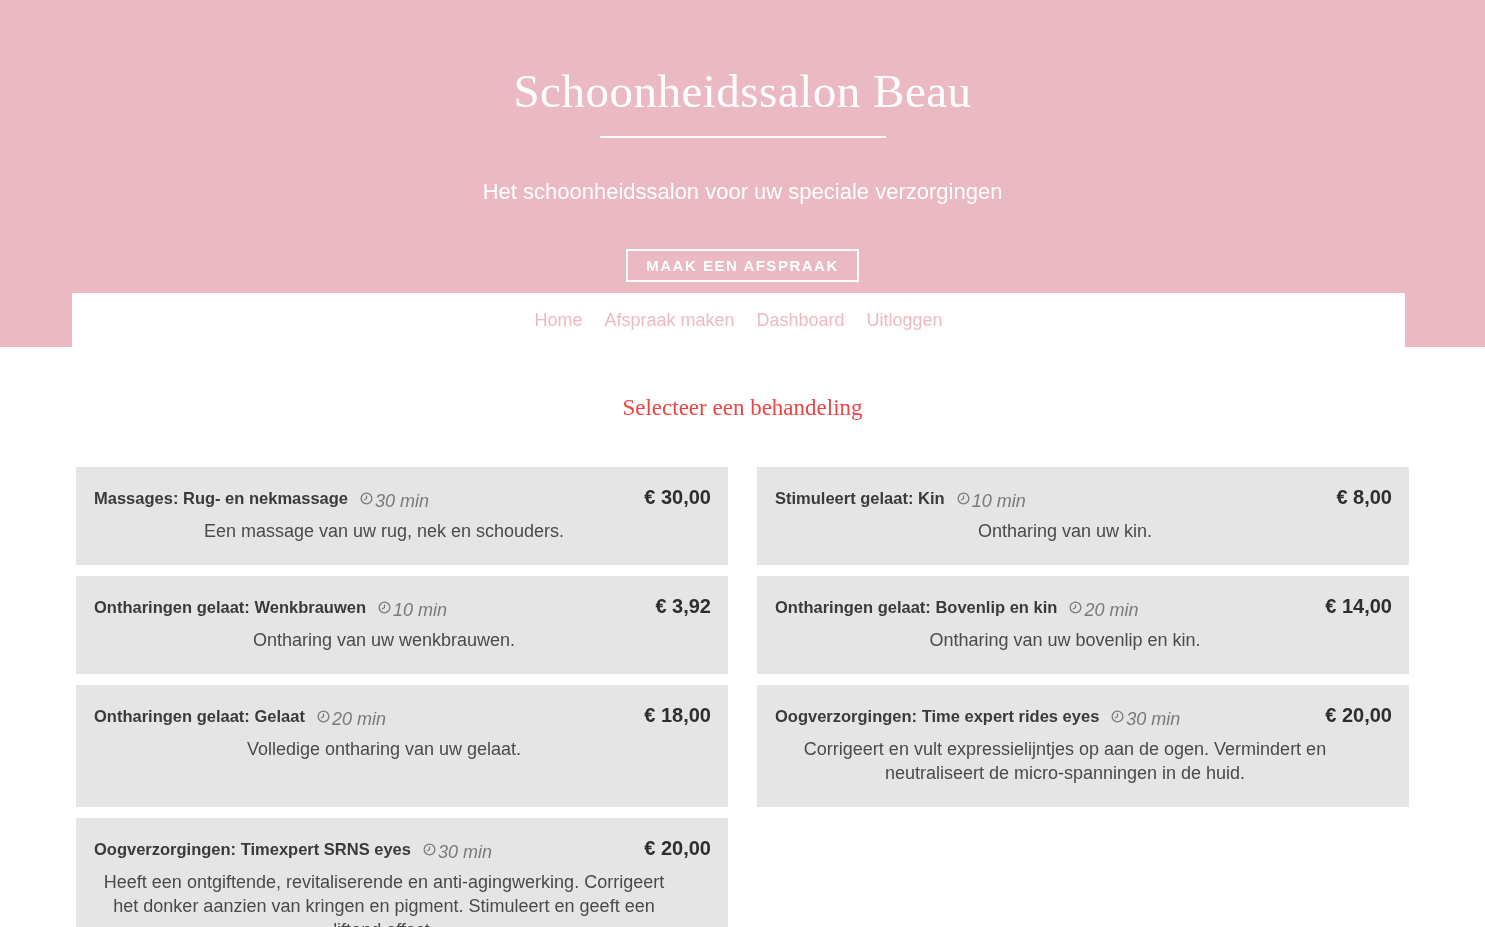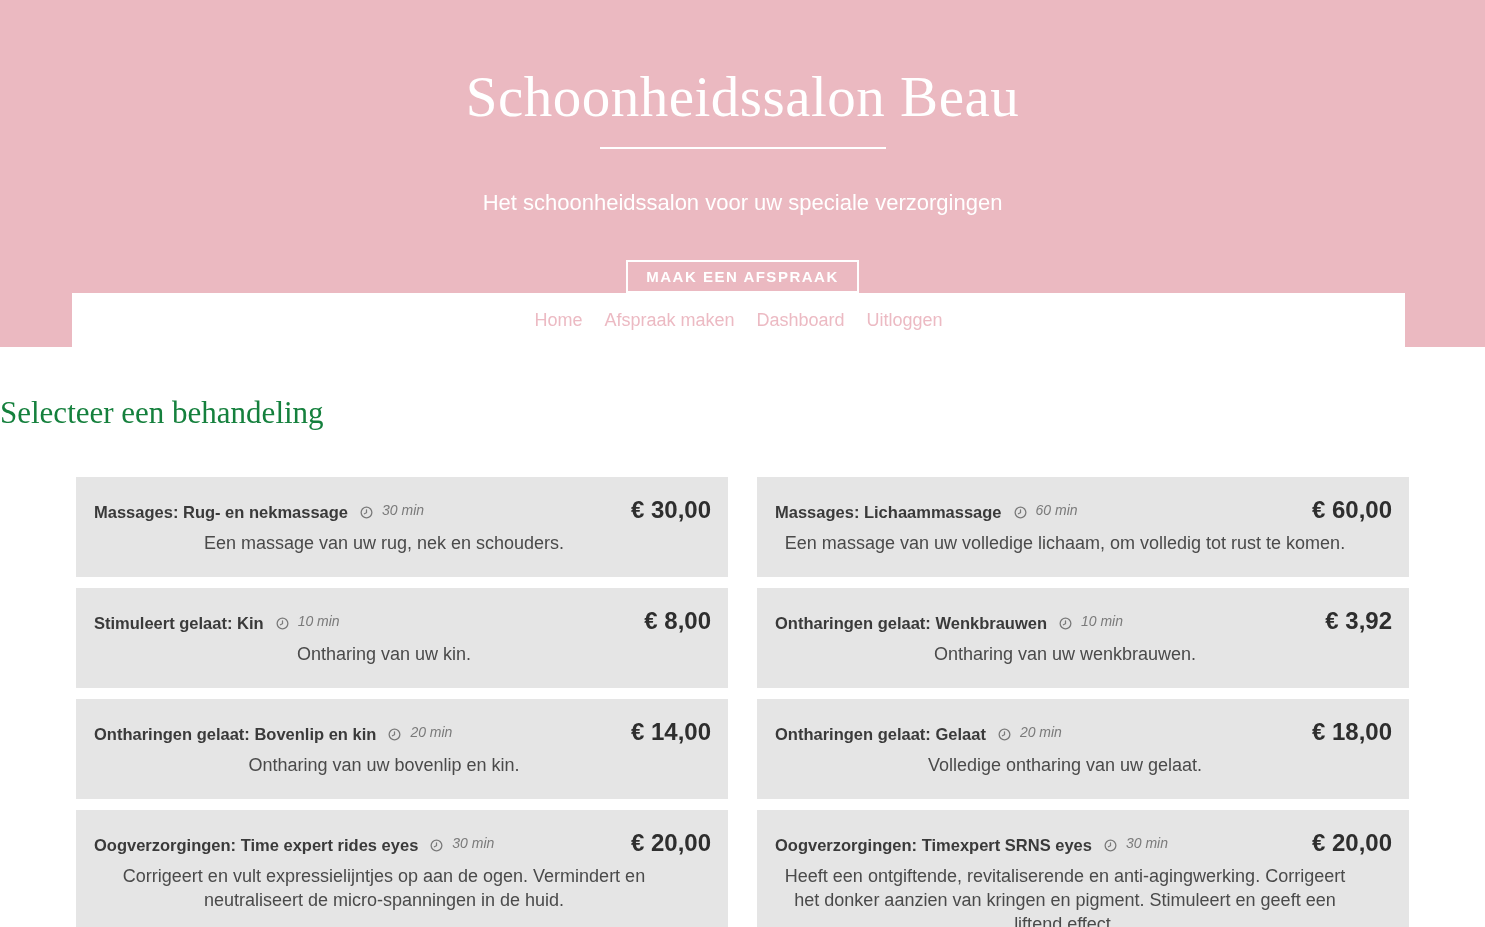--- a/index.html
+++ b/index.html
@@ -11,21 +11,21 @@
     position: relative;
     width: 100%;
     height: 347px;
     background: #ebb9c1;
     text-align: center;
   }
   .hero-title {
     padding-top: 64px;
     font-family: "Liberation Serif", serif;
     font-weight: 400;
-    font-size: 57px;
+    font-size: 47px;
     color: #ffffff;
     letter-spacing: 0.5px;
   }
   .hero-divider {
     width: 286px;
     height: 2px;
     background: #ffffff;
     margin: 18px auto 0 auto;
   }
   .hero-subtitle {
@@ -64,26 +64,26 @@
   .nav-link {
     color: #ecbac3;
     font-size: 18px;
     text-decoration: none;
     cursor: pointer;
   }
 
   
   .main { width: 100%; background: #ffffff; }
   .page-heading {
-    text-align: left;
+    text-align: center;
     margin-top: 48px;
     font-family: "Liberation Serif", serif;
     font-weight: 400;
-    font-size: 31px;
-    color: #15803d;
+    font-size: 23px;
+    color: #ef4444;
   }
   .grid {
     width: 1333px;
     margin: 46px auto 0 auto;
     display: grid;
     grid-template-columns: 1fr 1fr;
     column-gap: 29px;
     row-gap: 11px;
   }
   .card {
@@ -95,32 +95,32 @@
     display: flex;
     align-items: baseline;
   }
   .card-name {
     font-size: 16.5px;
     font-weight: 700;
     color: #3a3a3a;
   }
   .card-duration {
     margin-left: 12px;
-    font-size: 14px;
+    font-size: 18px;
     font-style: italic;
     color: #7a7a7a;
     white-space: nowrap;
     display: inline-flex;
-    align-items: flex-end;
-    gap: 9px;
+    align-items: flex-start;
+    gap: 2px;
   }
   .clock { position: relative; top: 1px; }
   .card-price {
     margin-left: auto;
-    font-size: 24px;
+    font-size: 20px;
     font-weight: 700;
     color: #2e2e2e;
     white-space: nowrap;
     padding-left: 12px;
     text-align: center;
   }
   .card-desc {
     margin-top: 7px;
     font-size: 18px;
     color: #4a4a4a;
@@ -159,34 +159,20 @@
               <circle cx="8" cy="8" r="6.6" fill="none" stroke="#7a7a7a" stroke-width="1.6"></circle>
               <path d="M8 4.6 V8.2 L5.4 9.6" fill="none" stroke="#7a7a7a" stroke-width="1.5" stroke-linecap="round"></path>
             </svg>
           <span>30 min</span>
         </span>
         <span class="card-price">€ 30,00</span>
       </div>
       <p class="card-desc">Een massage van uw rug, nek en schouders.</p>
     </div>
 
-    <div class="card">
-      <div class="card-top">
-        <span class="card-name">Massages: Lichaammassage</span>
-        <span class="card-duration">
-          <svg class="clock" width="13" height="13" viewBox="0 0 16 16">
-              <circle cx="8" cy="8" r="6.6" fill="none" stroke="#7a7a7a" stroke-width="1.6"></circle>
-              <path d="M8 4.6 V8.2 L5.4 9.6" fill="none" stroke="#7a7a7a" stroke-width="1.5" stroke-linecap="round"></path>
-            </svg>
-          <span>60 min</span>
-        </span>
-        <span class="card-price">€ 60,00</span>
-      </div>
-      <p class="card-desc">Een massage van uw volledige lichaam, om volledig tot rust te komen.</p>
-    </div>
 
     <div class="card">
       <div class="card-top">
         <span class="card-name">Stimuleert gelaat: Kin</span>
         <span class="card-duration">
           <svg class="clock" width="13" height="13" viewBox="0 0 16 16">
               <circle cx="8" cy="8" r="6.6" fill="none" stroke="#7a7a7a" stroke-width="1.6"></circle>
               <path d="M8 4.6 V8.2 L5.4 9.6" fill="none" stroke="#7a7a7a" stroke-width="1.5" stroke-linecap="round"></path>
             </svg>
           <span>10 min</span>

